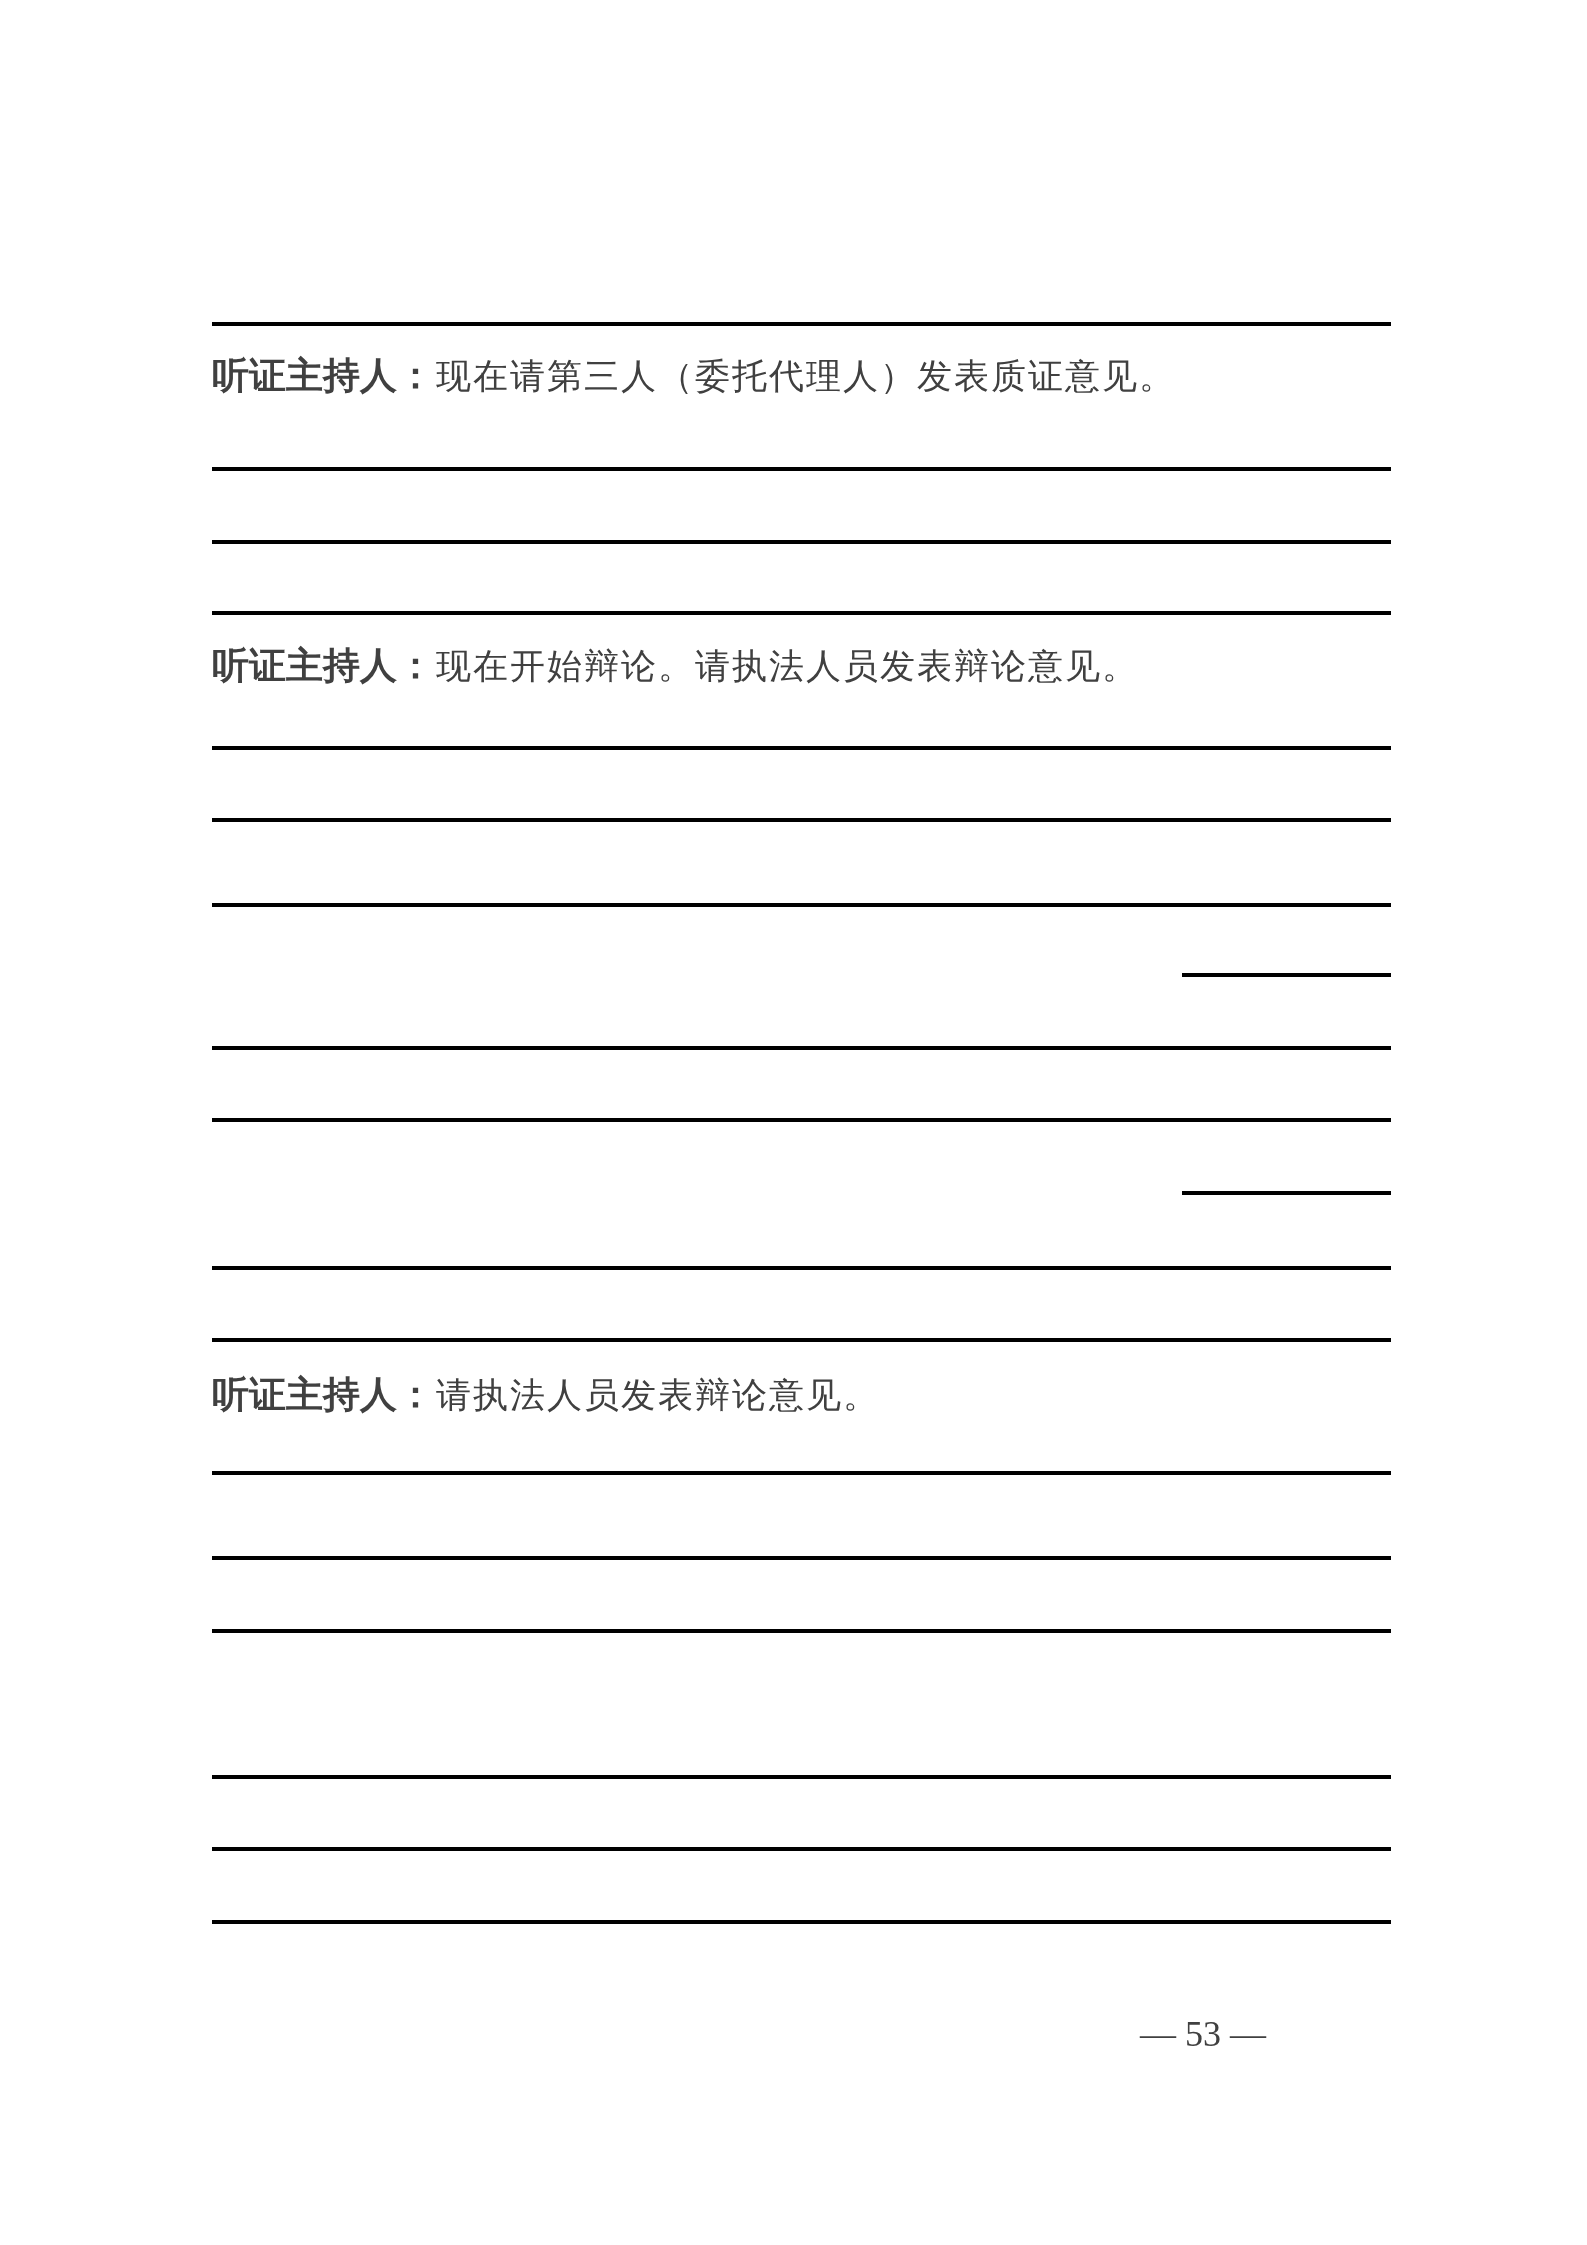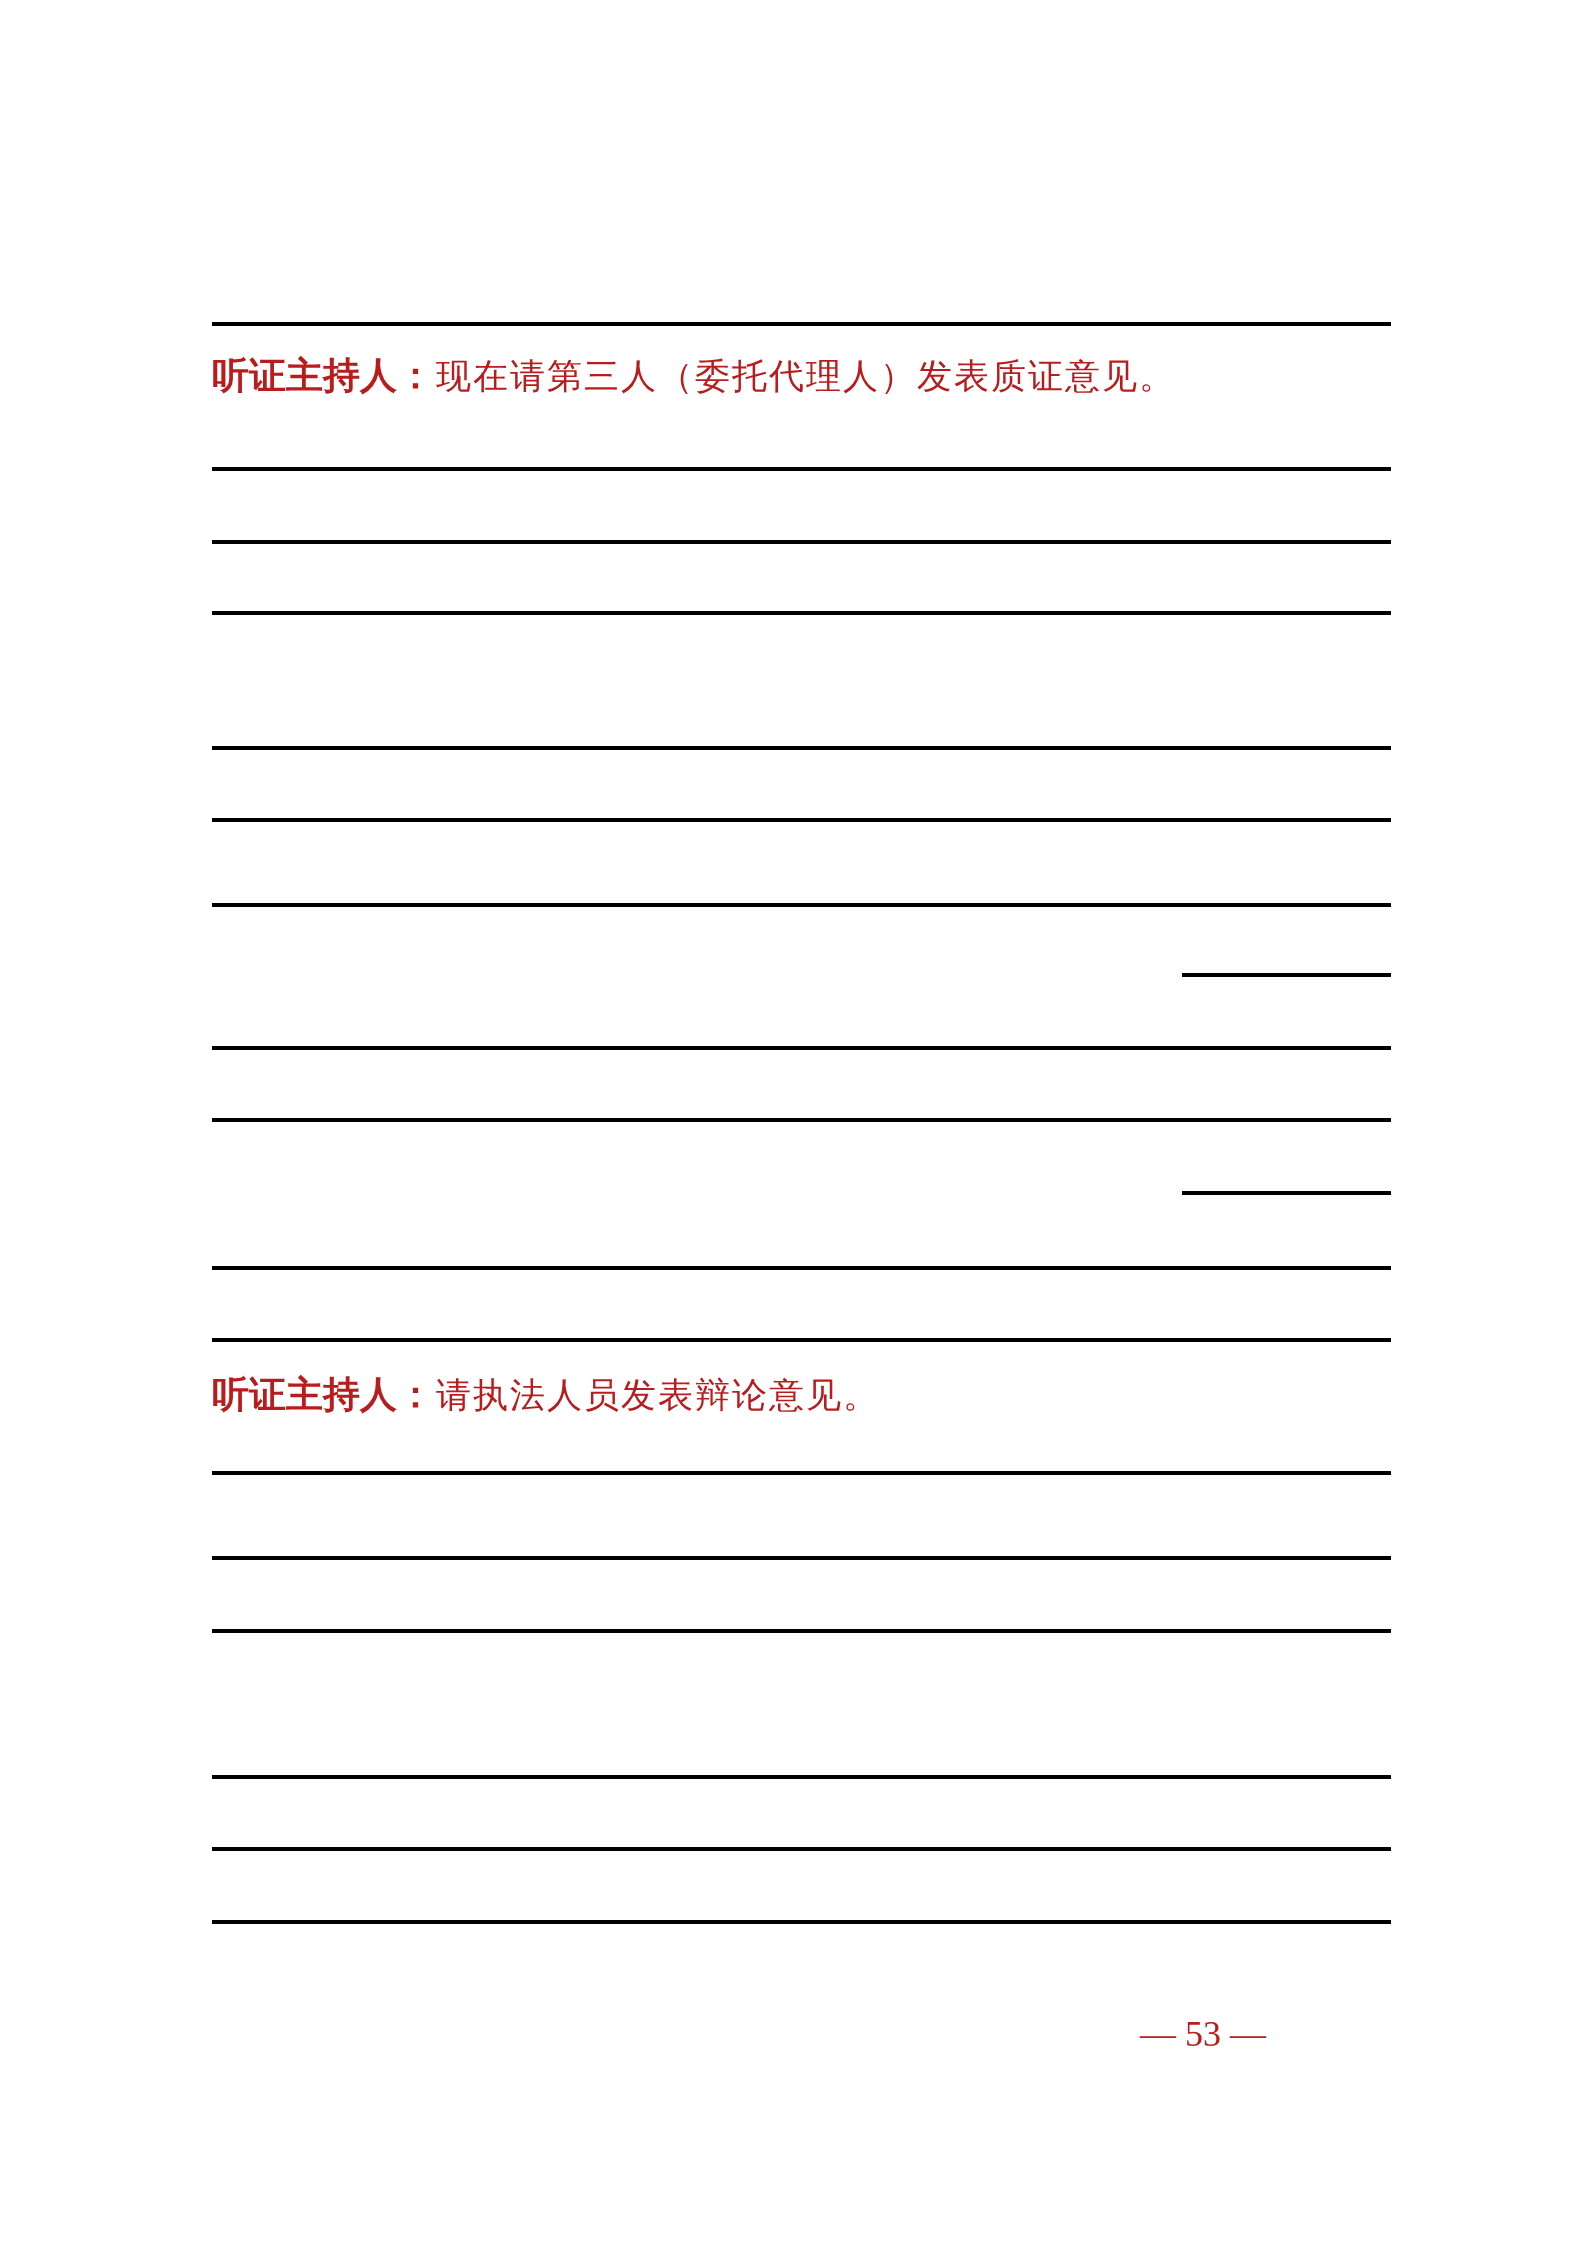--- a/index.html
+++ b/index.html
@@ -7,21 +7,21 @@
     padding: 0;
     background: #e8e8e8;
   }
   .page {
     position: relative;
     width: 1587px;
     height: 2245px;
     background: #ffffff;
     overflow: hidden;
     font-family: "Liberation Serif", serif;
-    color: #b91c1c;
+    color: #404040;
   }
   
   .rule {
     position: absolute;
     left: 212px;
     width: 1179px;
     height: 4px;
     background: #000000;
   }
   
@@ -72,20 +72,23 @@
 
   <div class="rule" style="top:322px"></div>
 
   <div class="statement" style="top:351px">
     <span class="speaker">听证主持人：</span><span class="stmt-text">现在请第三人（委托代理人）发表质证意见。</span>
   </div>
   <div class="rule" style="top:467px"></div>
   <div class="rule" style="top:540px"></div>
   <div class="rule" style="top:611px"></div>
 
+  <div class="statement" style="top:641px">
+    <span class="speaker">听证主持人：</span><span class="stmt-text">现在开始辩论。请执法人员发表辩论意见。</span>
+  </div>
   <div class="rule" style="top:746px"></div>
   <div class="rule" style="top:818px"></div>
   <div class="rule" style="top:903px"></div>
 
   <div class="tail-rule" style="top:973px"></div>
   <div class="rule" style="top:1046px"></div>
   <div class="rule" style="top:1118px"></div>
 
   <div class="tail-rule" style="top:1191px"></div>
   <div class="rule" style="top:1266px"></div>

